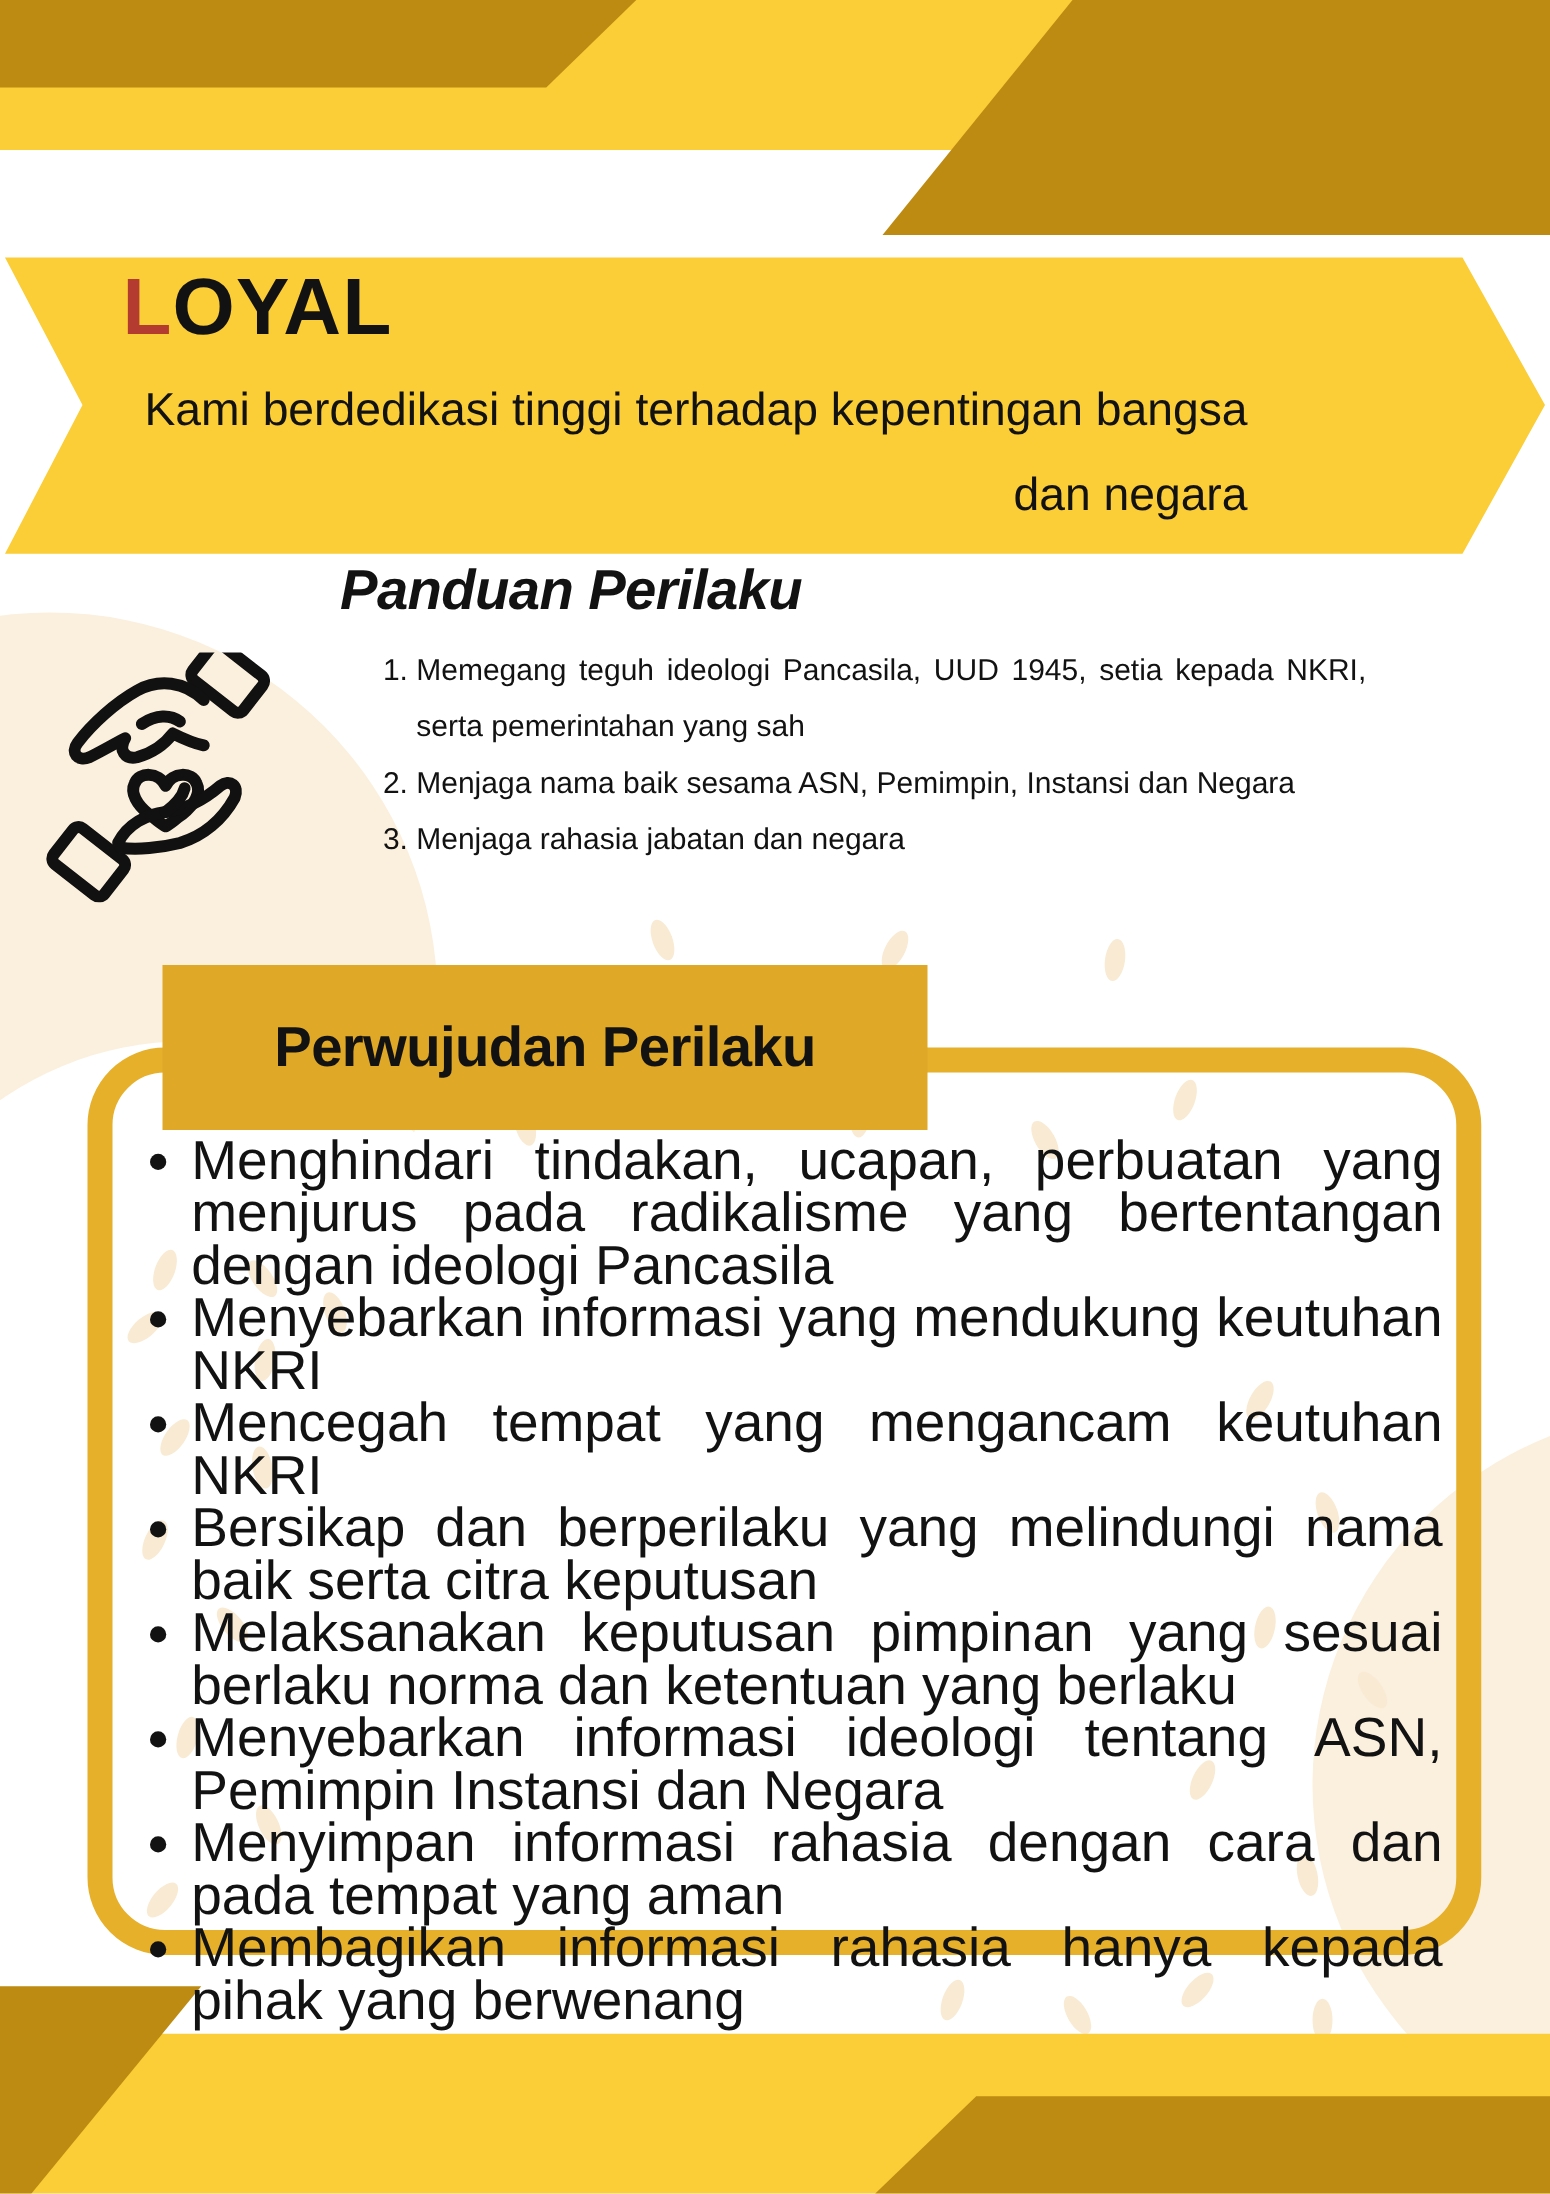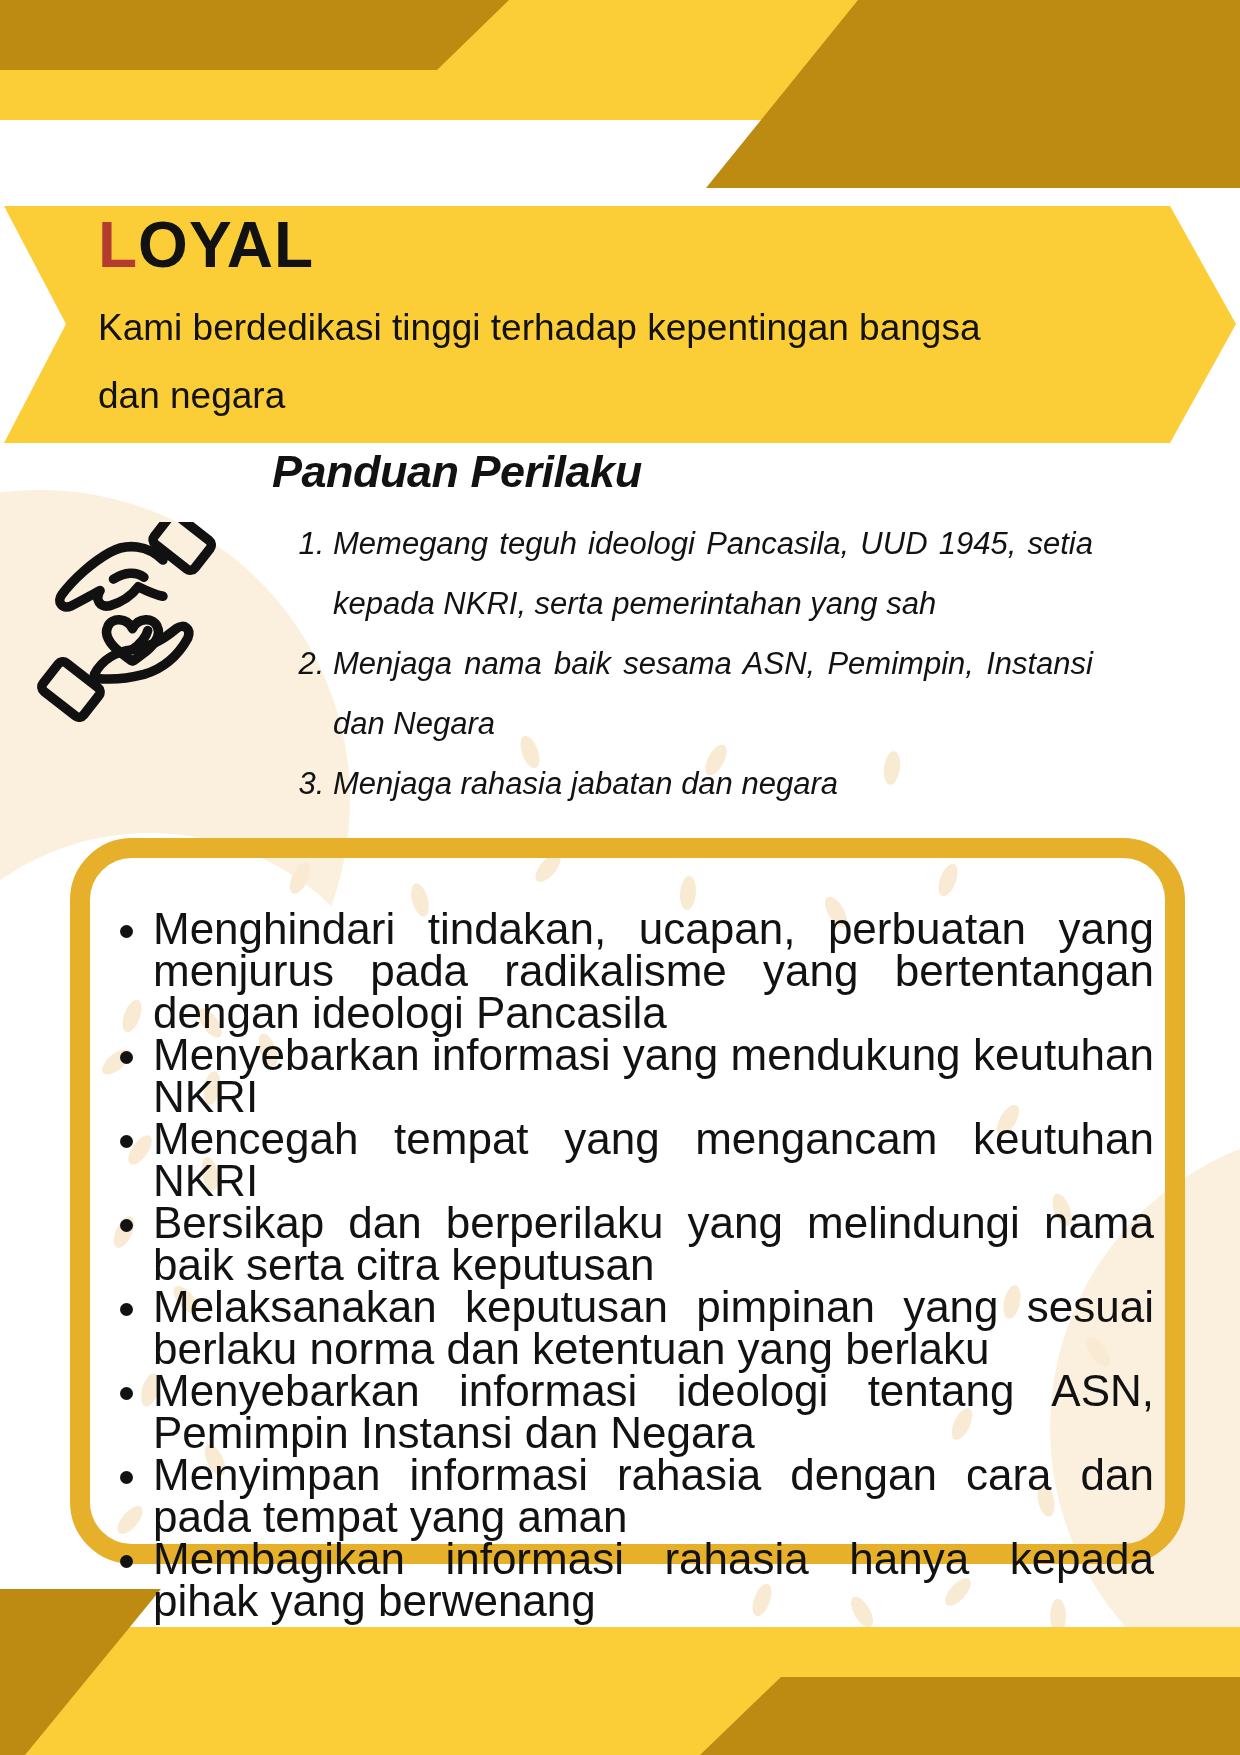--- a/index.html
+++ b/index.html
@@ -9,29 +9,29 @@
     font-family:"Liberation Sans",sans-serif;color:#121212;
   }
   .decor{position:absolute;left:0;top:0;width:1240px;height:1755px;}
   .banner-title{
     position:absolute;left:98px;top:210px;
     font-size:64px;font-weight:700;letter-spacing:1px;line-height:1.1;
   }
   .banner-title .accent{color:#B33B30;}
   .banner-sub{
     position:absolute;left:98px;top:294px;width:900px;
-    font-size:37px;line-height:68px;
+    font-size:37px;line-height:68px;text-align:right;
   }
   .panduan-heading{
     position:absolute;left:272px;top:446px;
     font-size:45px;font-weight:700;letter-spacing:-0.5px;font-style:italic;
   }
   .panduan-list{
     position:absolute;left:293px;top:514px;width:800px;
-    font-size:31px;line-height:60px;font-style:italic;
+    font-size:24px;line-height:45px;
   }
   .panduan-list ol{margin:0;padding-left:40px;}
   .panduan-list li{text-align:justify;}
   .hands-icon{position:absolute;left:35px;top:522px;width:195px;height:200px;}
   .label-box{
     position:absolute;left:130px;top:772px;width:612px;height:132px;
     background:#DFA826;display:flex;align-items:center;justify-content:center;
     font-size:45px;font-weight:700;letter-spacing:-0.5px;z-index:3;
   }
   .box-border{
@@ -119,20 +119,21 @@
   <div class="panduan-list">
     <ol>
 
     <li>Memegang teguh ideologi Pancasila, UUD 1945, setia kepada NKRI, serta pemerintahan yang sah</li>
         <li>Menjaga nama baik sesama ASN, Pemimpin, Instansi dan Negara</li>
         <li>Menjaga rahasia jabatan dan negara</li>
       </ol>
   </div>
 
   <div class="box-border"></div>
+  <div class="label-box">Perwujudan Perilaku</div>
   <div class="bullets">
     <ul>
 
     <li>Menghindari tindakan, ucapan, perbuatan yang menjurus pada radikalisme yang bertentangan dengan ideologi Pancasila</li>
         <li>Menyebarkan informasi yang mendukung keutuhan NKRI</li>
         <li>Mencegah tempat yang mengancam keutuhan NKRI</li>
         <li>Bersikap dan berperilaku yang melindungi nama baik serta citra keputusan</li>
         <li>Melaksanakan keputusan pimpinan yang sesuai berlaku norma dan ketentuan yang berlaku</li>
         <li>Menyebarkan informasi ideologi tentang ASN, Pemimpin Instansi dan Negara</li>
         <li>Menyimpan informasi rahasia dengan cara dan pada tempat yang aman</li>

